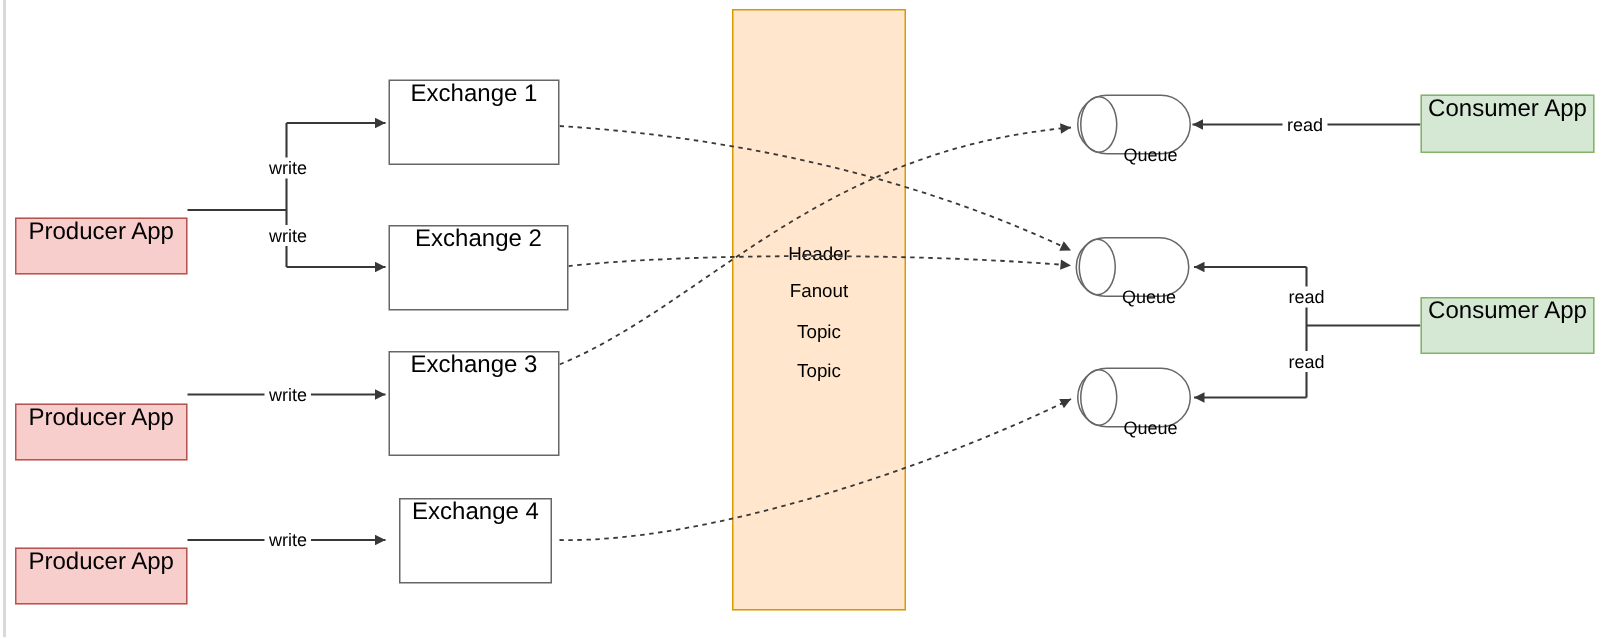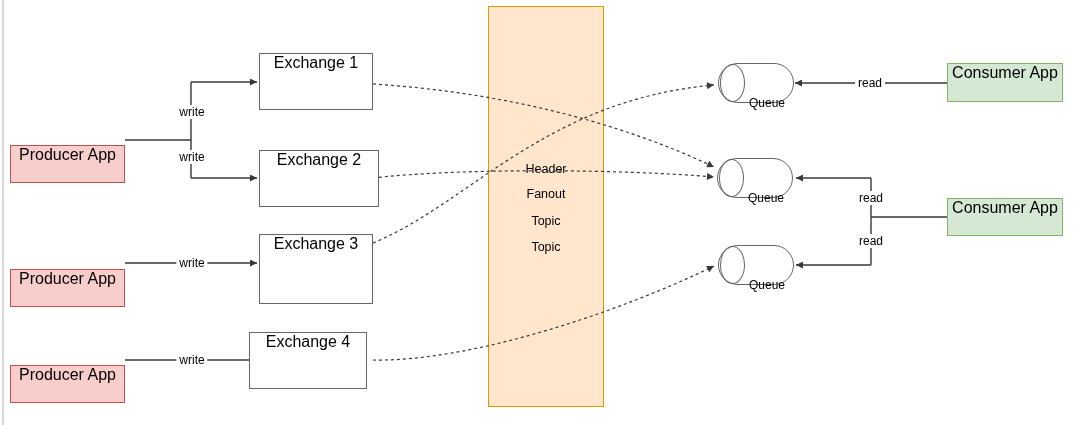--- a/index.html
+++ b/index.html
@@ -85,21 +85,21 @@
 
   <div class="node exchange" style="left:259px;top:53px;width:114px;height:57px">
     <span>Exchange 1</span>
   </div>
   <div class="node exchange" style="left:259px;top:150px;width:120px;height:57px">
     <span>Exchange 2</span>
   </div>
   <div class="node exchange" style="left:259px;top:234px;width:114px;height:70px">
     <span>Exchange 3</span>
   </div>
-  <div class="node exchange" style="left:249px;top:332px;width:118px;height:57px">
+  <div class="node exchange" style="left:266px;top:332px;width:102px;height:57px">
     <span>Exchange 4</span>
   </div>
 
   <div class="queue" style="left:718px;top:63px;width:76px;height:40px">
     <div class="q-body"></div>
     <div class="q-cap"></div>
     <div class="q-label">Queue</div>
   </div>
   <div class="queue" style="left:717px;top:158px;width:76px;height:40px">
     <div class="q-body"></div>

